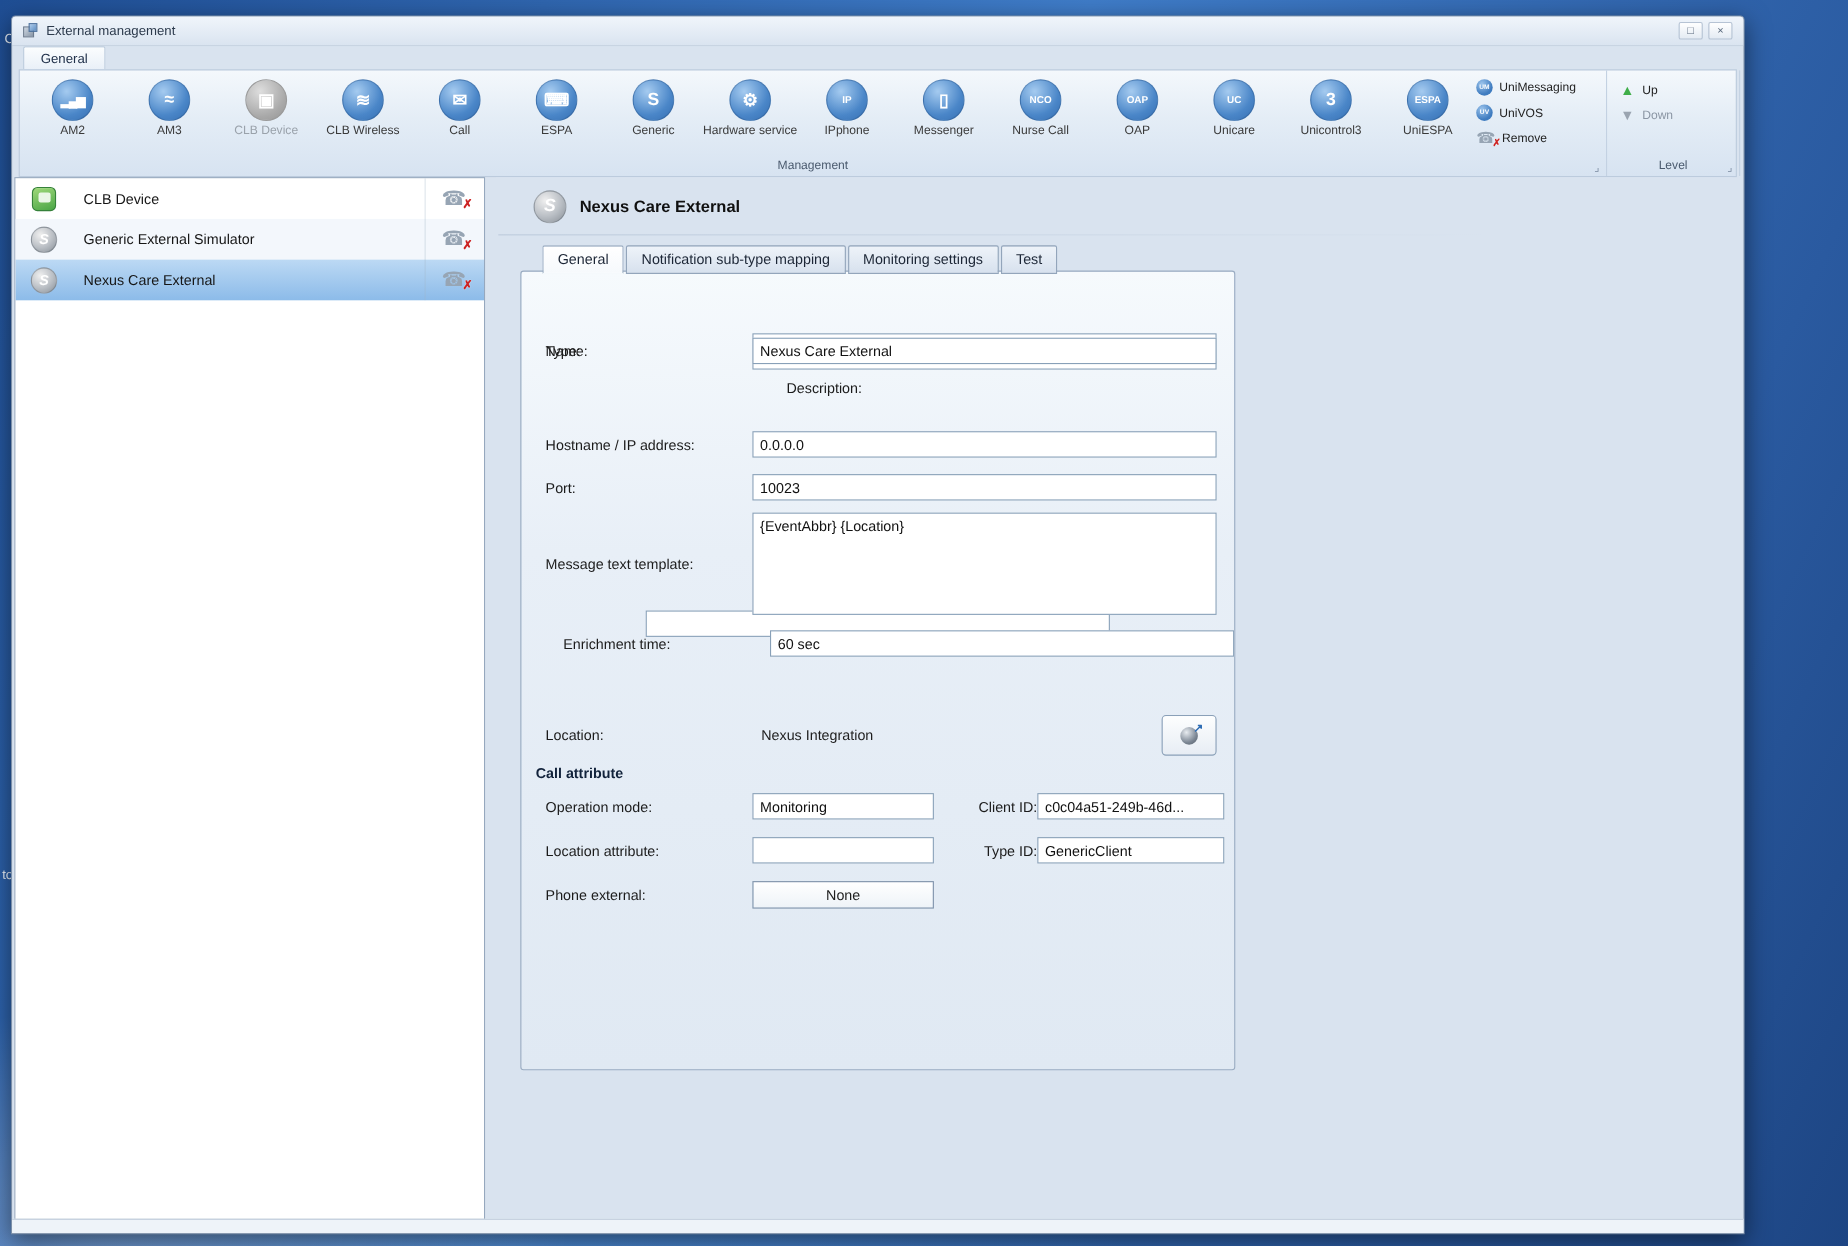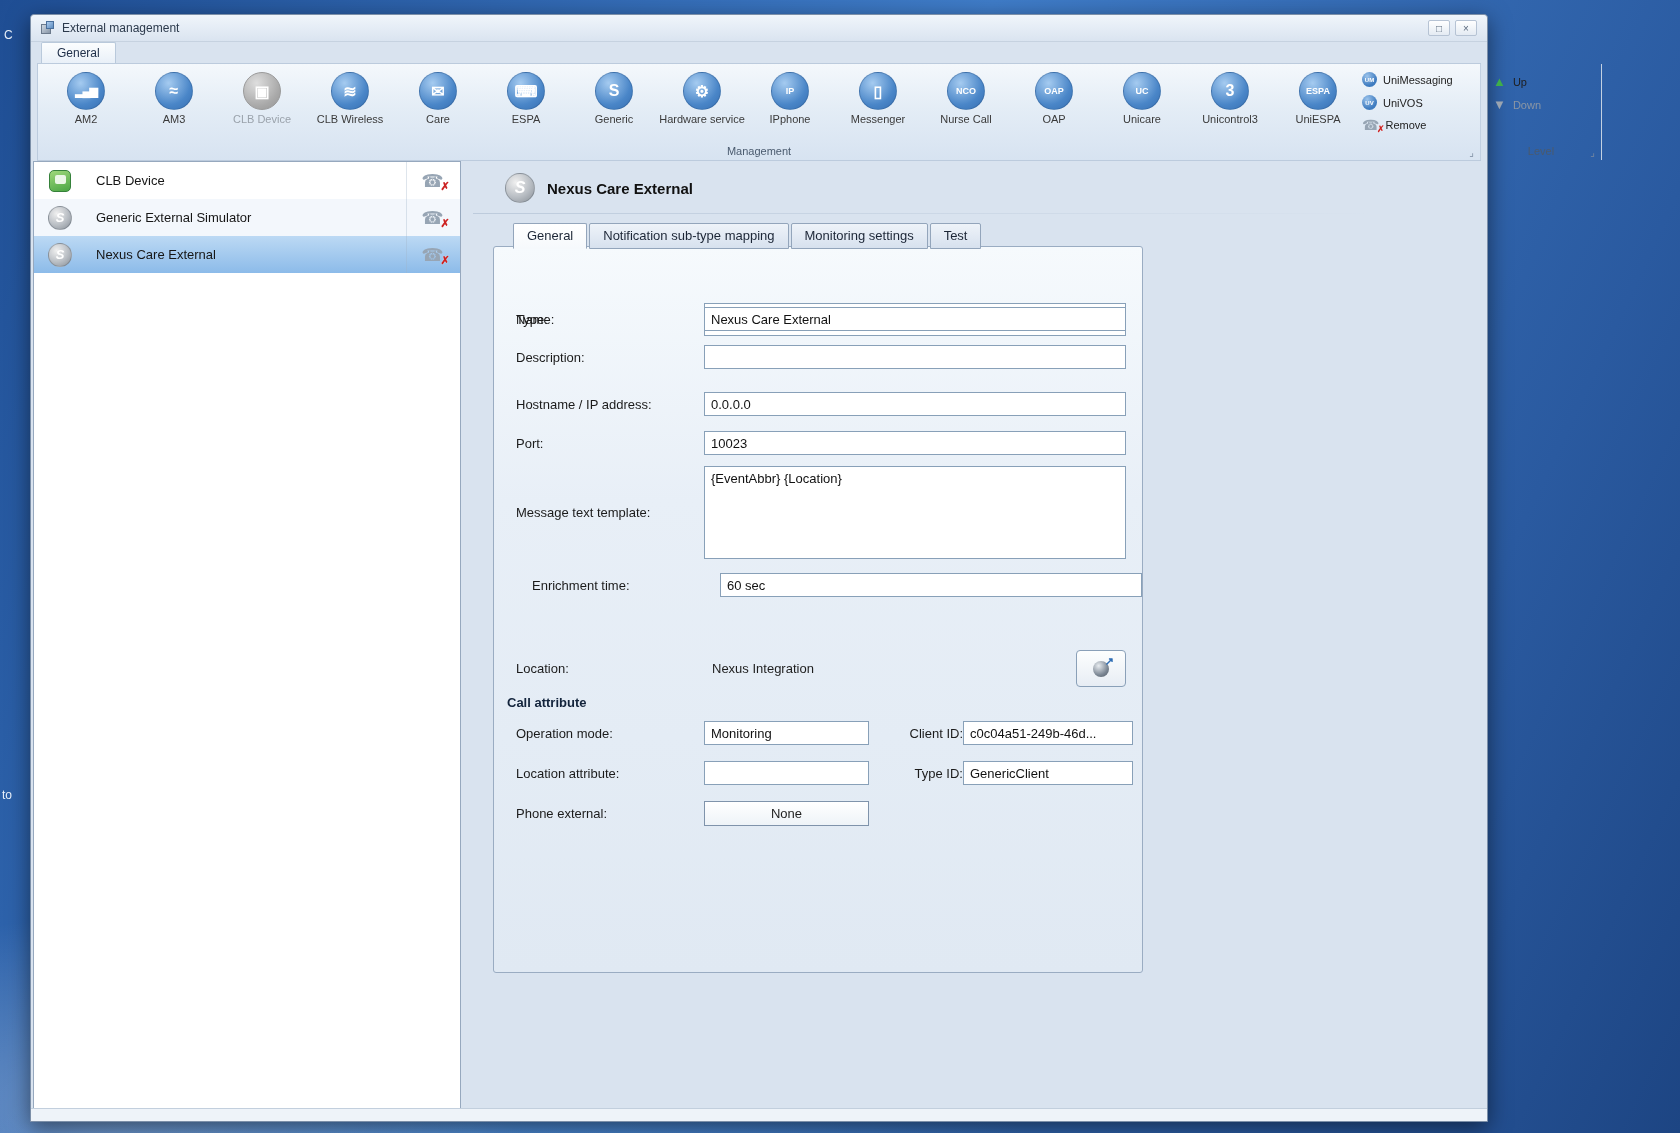--- a/index.html
+++ b/index.html
@@ -10,21 +10,21 @@
     background:
       radial-gradient(ellipse 700px 320px at 6% 98%, rgba(255,255,255,0.28), transparent 60%),
       radial-gradient(ellipse 900px 400px at 30% 110%, rgba(120,180,240,0.35), transparent 65%),
       linear-gradient(115deg,#1f4e94,#3f7cc8 45%,#2a5aa0 80%,#1d4583);
     color:#1e1e1e;
   }
   .frag { position:absolute; color:#e9f1fa; font-size:12px; }
 
   
   .window {
-    position:absolute; left:30px; top:14px; width:1458px; height:1108px;
+    position:absolute; left:10px; top:14px; width:1576px; height:1108px;
     background:#d9e3ef; border:1px solid #76890".replace;
   }
   .window {
     border:1px solid #7c8fa8; border-radius:4px 4px 0 0;
     box-shadow: 0 6px 22px rgba(0,0,0,0.5);
   }
   .titlebar {
     position:absolute; left:0; top:0; right:0; height:27px;
     background:linear-gradient(#f0f5fb,#dae4f0);
     border-bottom:1px solid #c6d2e0; border-radius:4px 4px 0 0;
@@ -227,21 +227,21 @@
         <div class="ribbon-item">
           <div class="ricon">
               <span class="rglyph">≋</span>
             </div>
           <div class="rlabel">CLB Wireless</div>
         </div>
         <div class="ribbon-item">
           <div class="ricon">
               <span class="rglyph">✉</span>
             </div>
-          <div class="rlabel">Care</div>
+          <div class="rlabel">Call</div>
         </div>
         <div class="ribbon-item">
           <div class="ricon">
               <span class="rglyph">⌨</span>
             </div>
           <div class="rlabel">ESPA</div>
         </div>
         <div class="ribbon-item">
           <div class="ricon">
               <span class="rglyph">S</span>
@@ -402,21 +402,21 @@
             </span>
           <span class="type-text">Generic</span>
         </div>
       </div>
 
       <div class="frow" style="top:60px;">
         <span class="flabel">Name:</span>
         <input class="tinput" type="text" value="Nexus Care External" style="">
       </div>
 
-      <div class="frow" style="top:98px;">
+      <div class="frow" style="top:98px;flex-direction:column;">
         <span class="flabel">Description:</span>
         <input class="tinput" type="text" value="" style="">
       </div>
 
       <div class="frow" style="top:145px;">
         <span class="flabel">Hostname / IP address:</span>
         <input class="tinput" type="text" value="0.0.0.0" style="">
       </div>
 
       <div class="frow" style="top:184px;">

